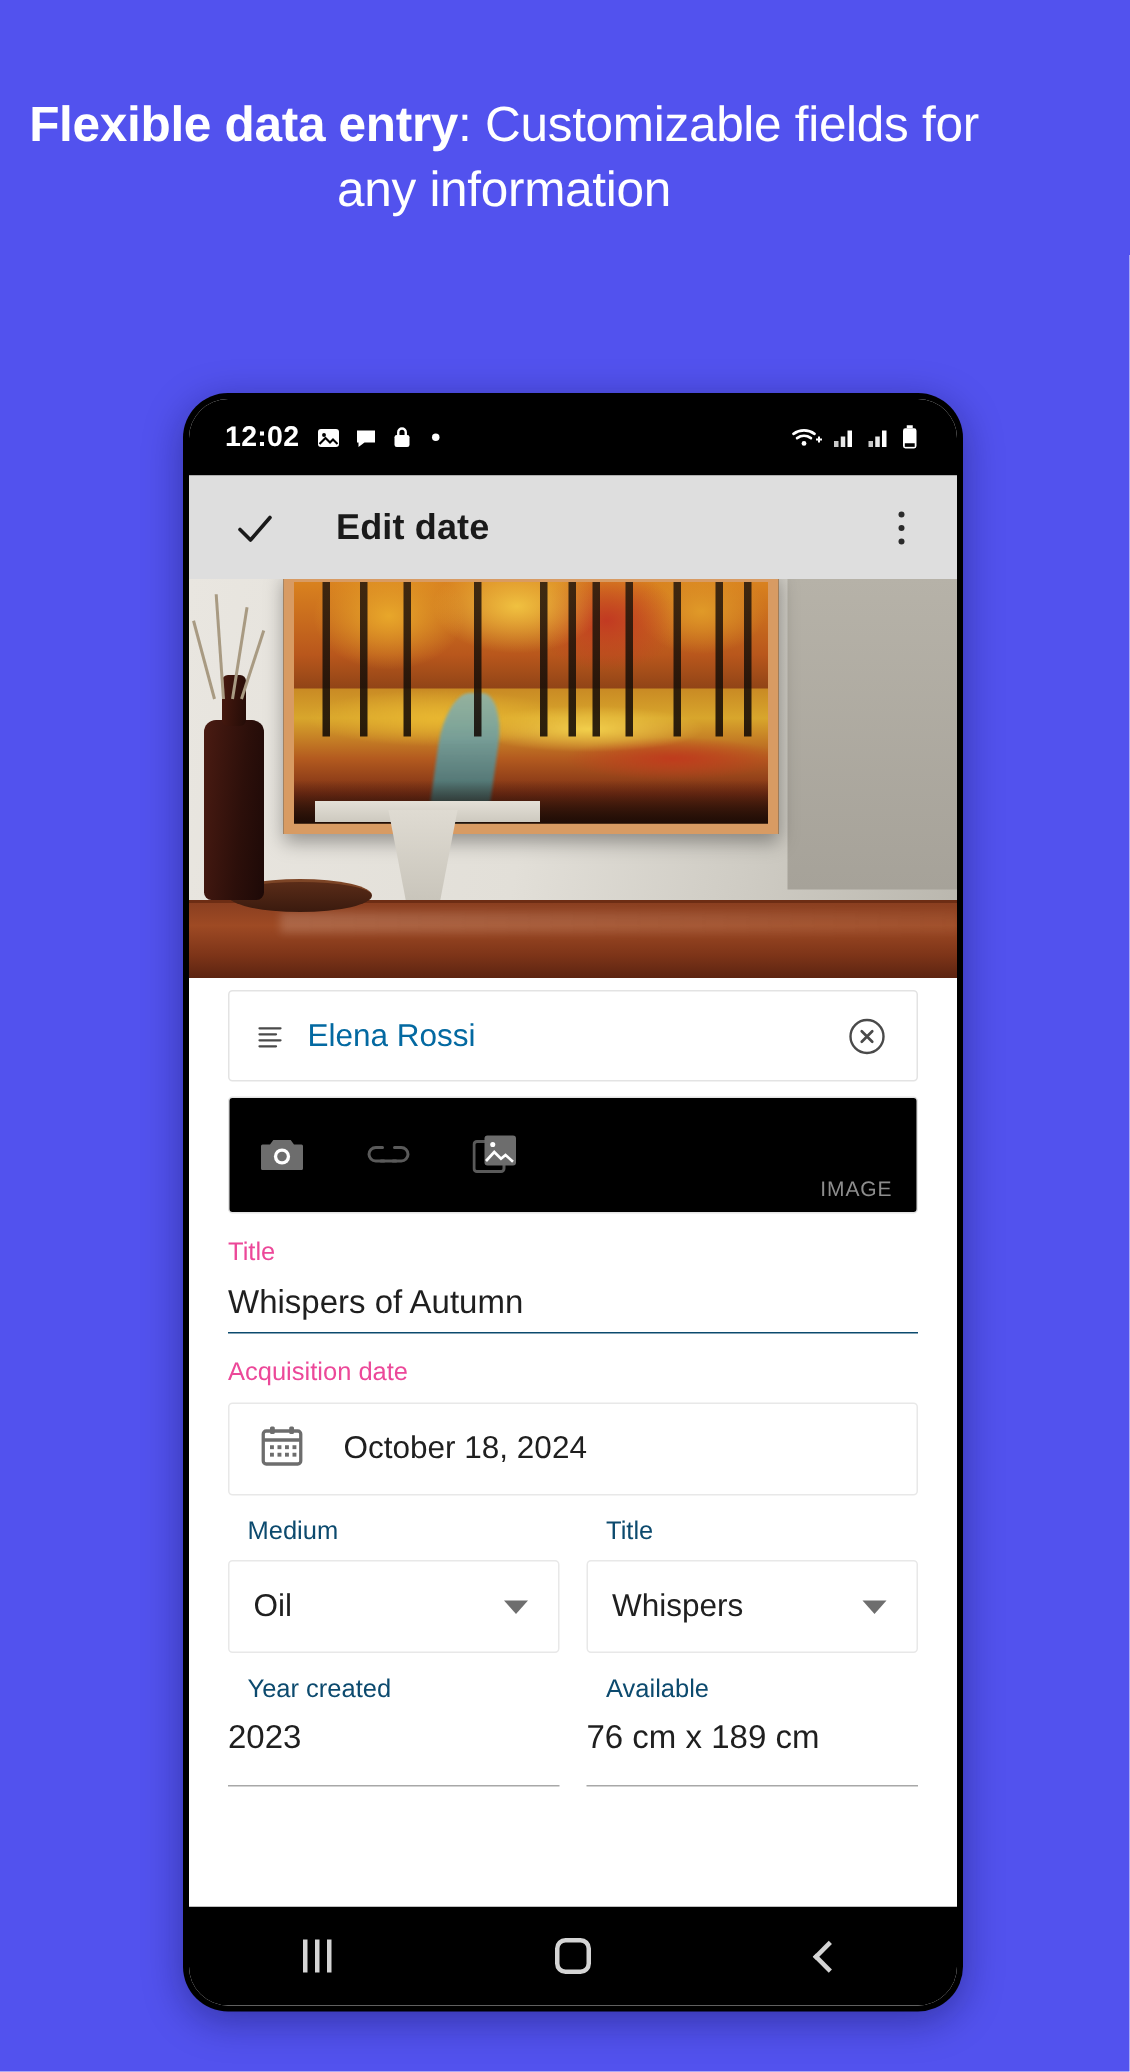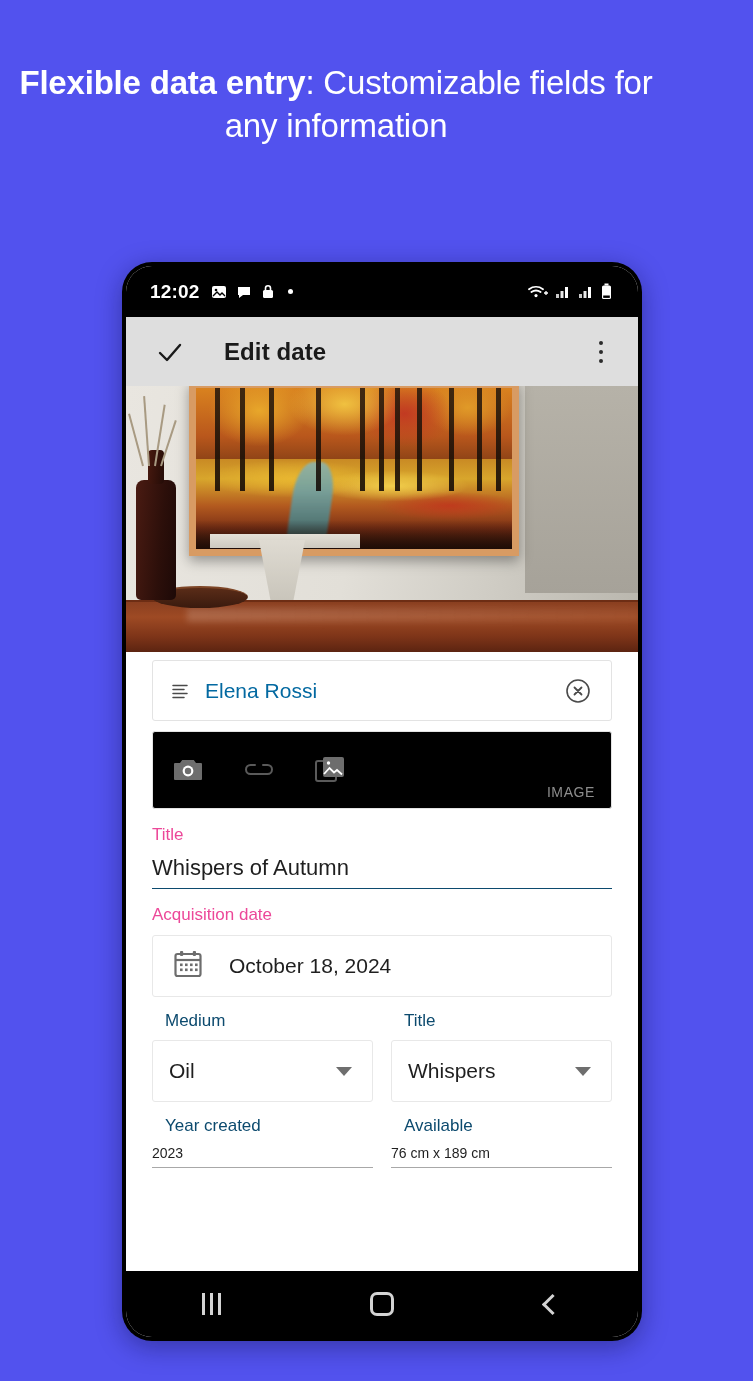--- a/index.html
+++ b/index.html
@@ -278,22 +278,22 @@
   }
   .selbox .svalue { flex:1; font-size:21px; color:#1f1f1f; }
   .selbox .caret {
     width:0;height:0;
     border-left:8px solid transparent;
     border-right:8px solid transparent;
     border-top:9px solid #6e6e6e;
     margin-right:4px;
   }
   .underline-val {
-    font-size:14px; color:#1f1f1f;
-    padding-bottom:6px;
+    font-size:22px; color:#1f1f1f;
+    padding-bottom:19px;
     border-bottom:1px solid #a8a8a8;
     white-space:nowrap;
     overflow:hidden;
   }
 
   
   .navbar {
     height:66px;
     background:#000000;
     display:flex;

